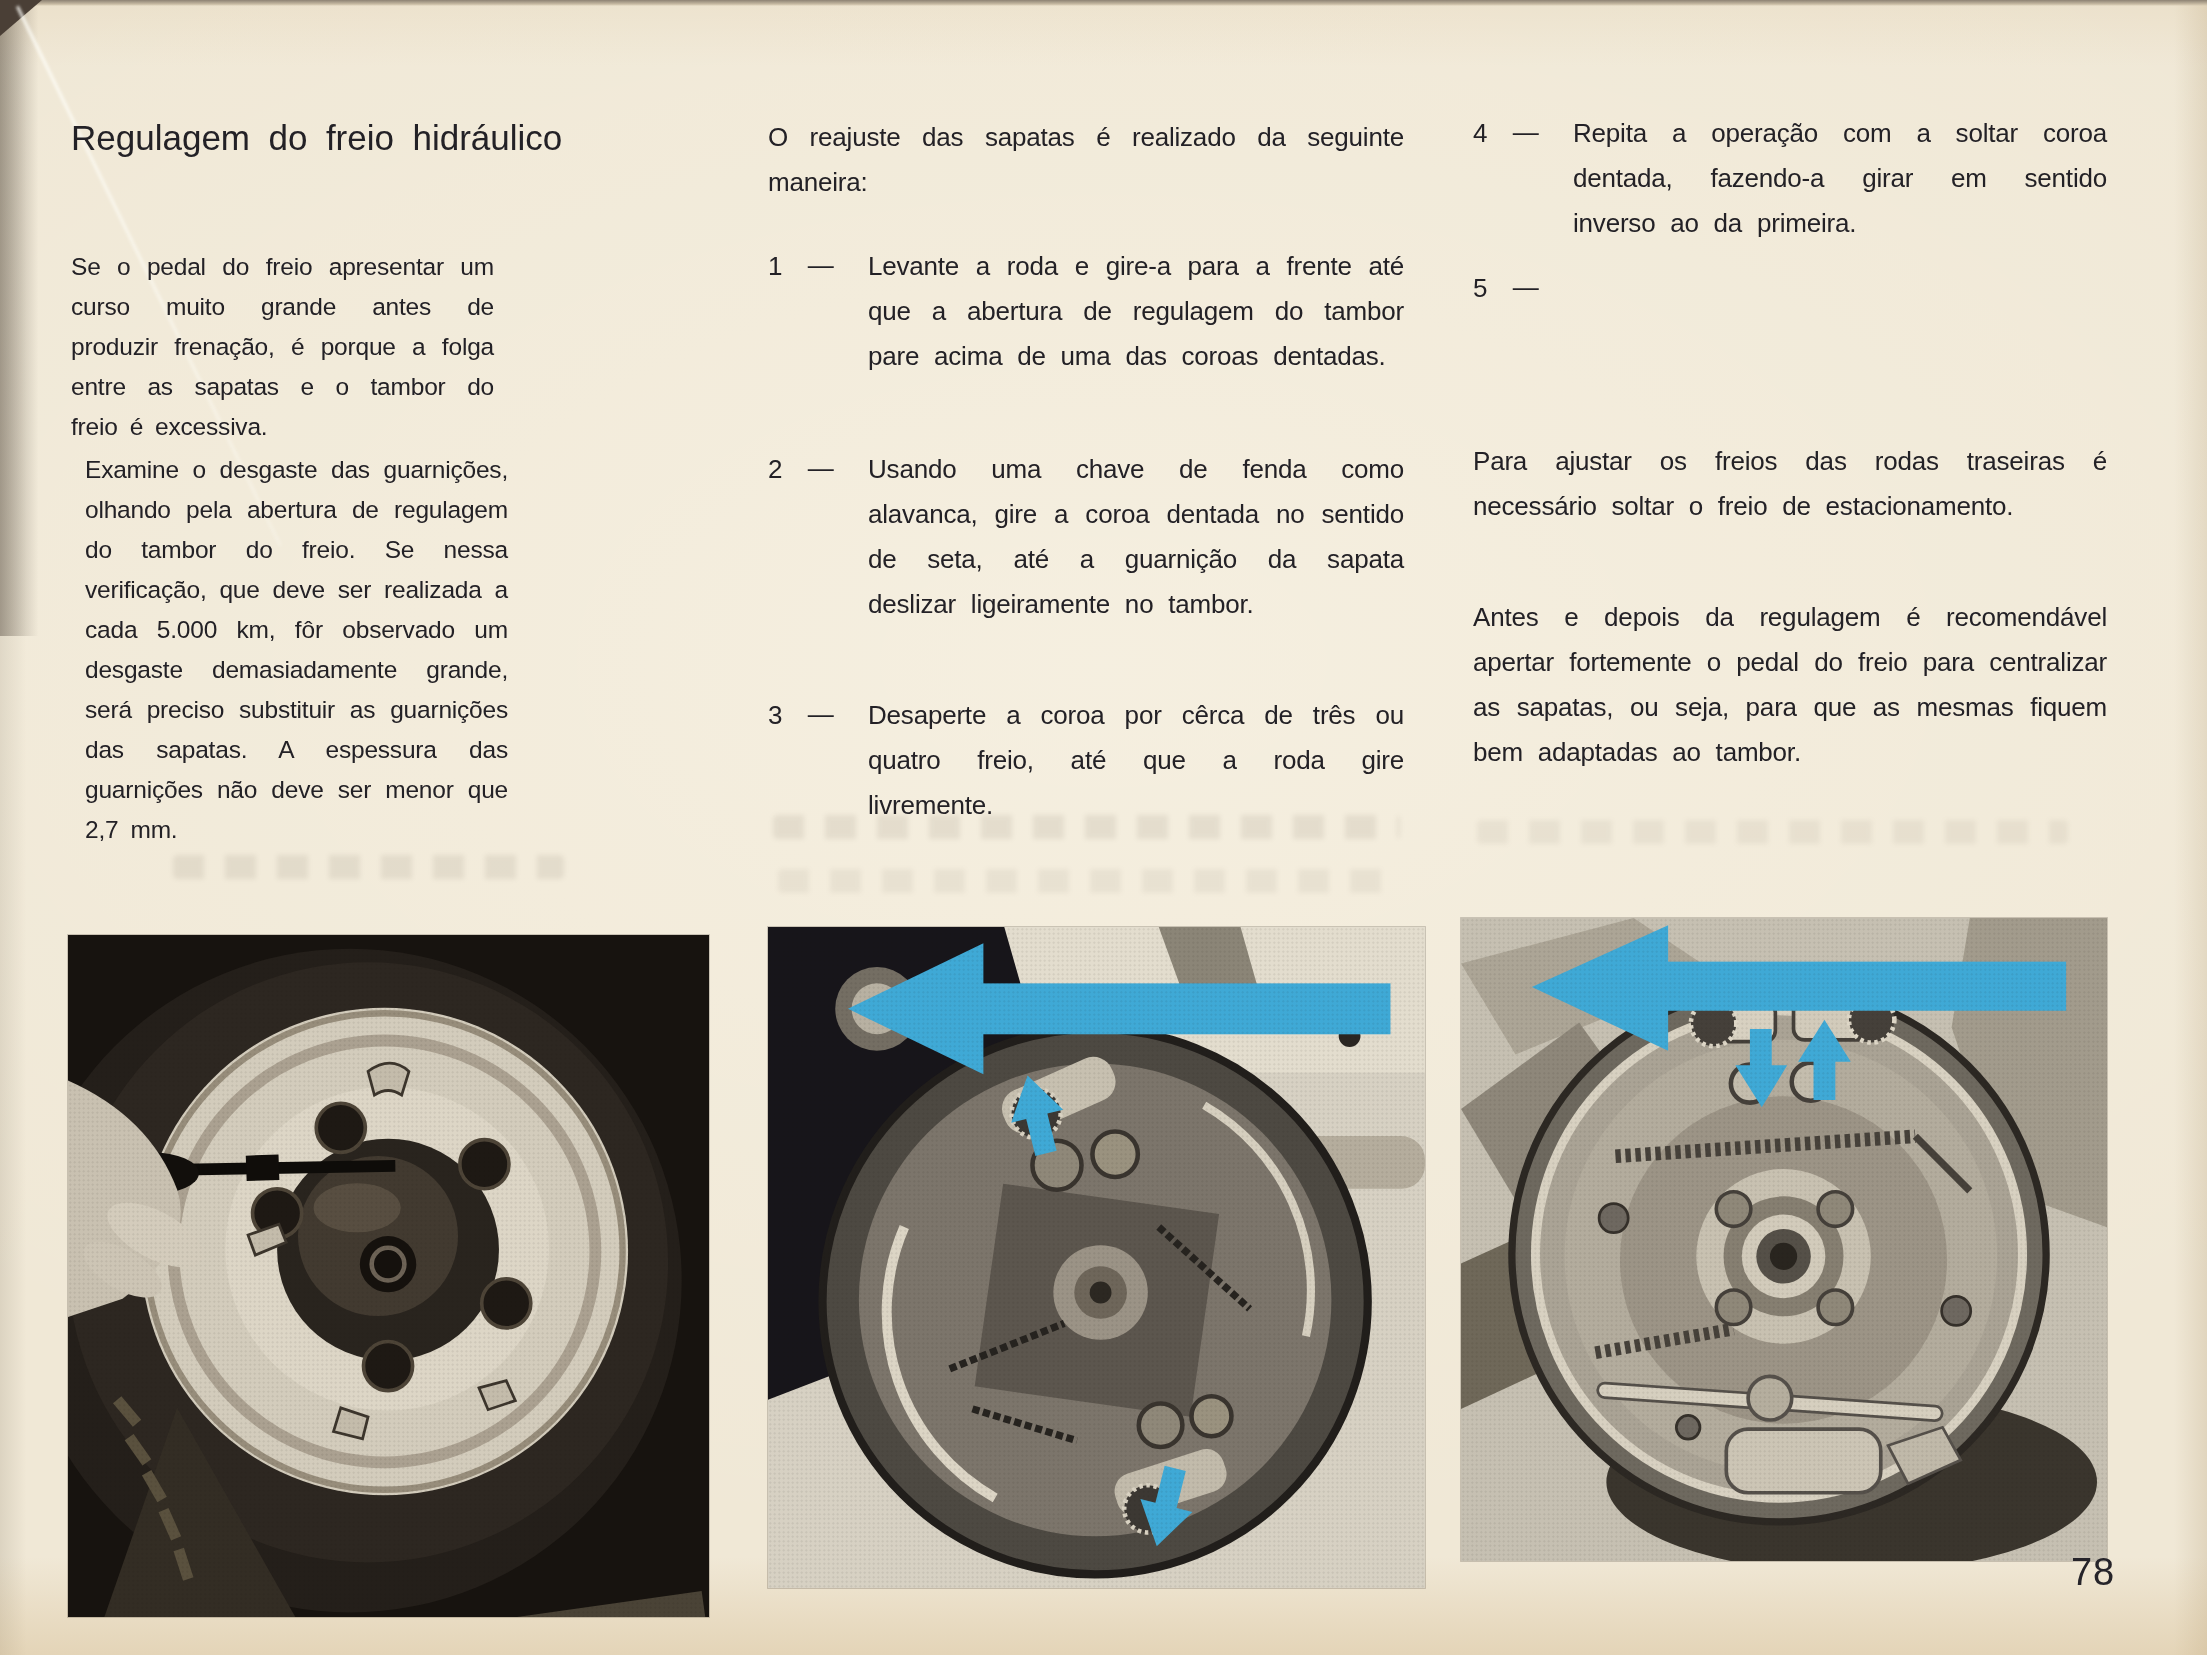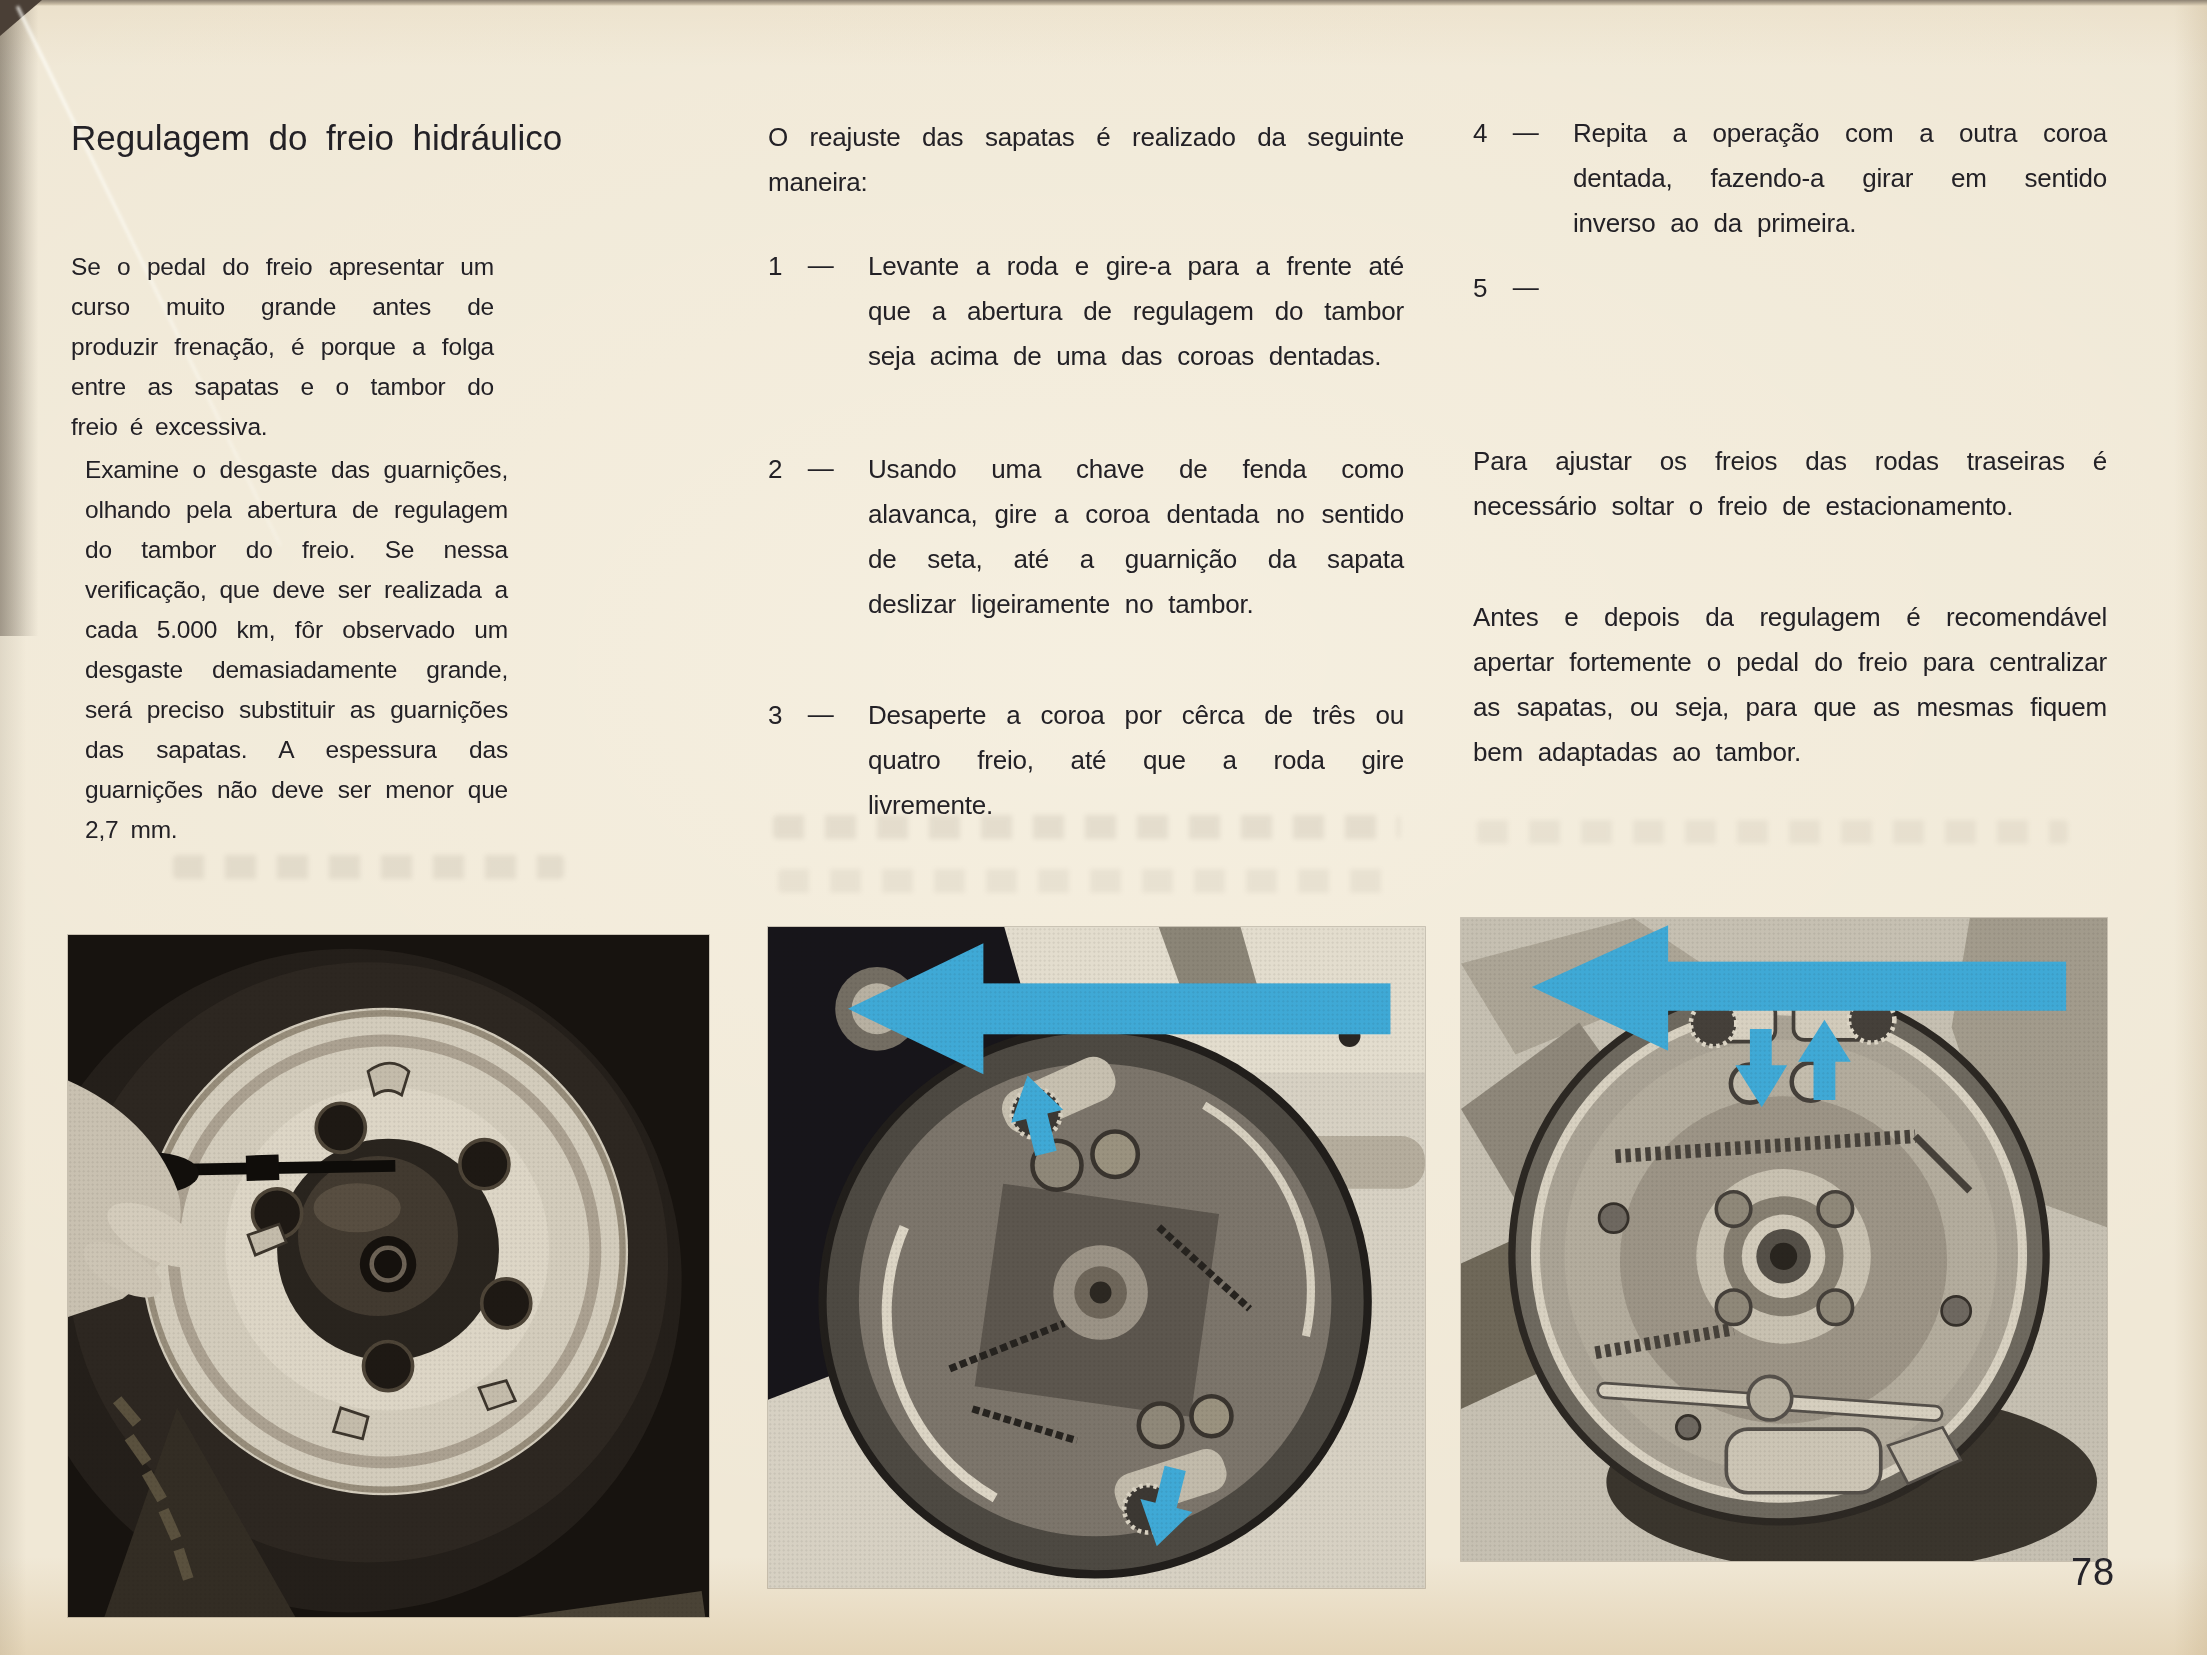--- a/index.html
+++ b/index.html
@@ -59,21 +59,21 @@
 <div class="tblock col1 last-left" style="left:71px;top:247px;">Se o pedal do freio apresentar um curso muito grande antes de produzir frenação, é porque a folga entre as sapatas e o tambor do freio é excessiva.</div>
 <div class="tblock col1 last-left" style="left:85px;top:450px;">Examine o desgaste das guarnições, olhando pela abertura de regulagem do tambor do freio. Se nessa verificação, que deve ser realizada a cada 5.000 km, fôr observado um desgaste demasiadamente grande, será preciso substituir as guarnições das sapatas. A espessura das guarnições não deve ser menor que 2,7 mm.</div>
 
 <div class="tblock colwide last-left" style="left:768px;top:115px;">O reajuste das sapatas é realizado da seguinte maneira:</div>
 
 <div class="tblock colwide item" style="left:768px;top:244px;">
   <span class="marker">
       <span>1</span>
       <span class="dash">—</span>
     </span>
-  <span class="item-text last-left">Levante a roda e gire-a para a frente até que a abertura de regulagem do tambor seja acima de uma das coroas dentadas.</span>
+  <span class="item-text last-left">Levante a roda e gire-a para a frente até que a abertura de regulagem do tambor pare acima de uma das coroas dentadas.</span>
 </div>
 <div class="tblock colwide item" style="left:768px;top:447px;">
   <span class="marker">
       <span>2</span>
       <span class="dash">—</span>
     </span>
   <span class="item-text last-left">Usando uma chave de fenda como alavanca, gire a coroa dentada no sentido de seta, até a guarnição da sapata deslizar ligeiramente no tambor.</span>
 </div>
 <div class="tblock colwide item" style="left:768px;top:693px;">
   <span class="marker">
@@ -81,21 +81,21 @@
       <span class="dash">—</span>
     </span>
   <span class="item-text last-left">Desaperte a coroa por cêrca de três ou quatro freio, até que a roda gire livremente.</span>
 </div>
 
 <div class="tblock colwide item" style="left:1473px;top:111px;width:634px;">
   <span class="marker">
       <span>4</span>
       <span class="dash">—</span>
     </span>
-  <span class="item-text last-left">Repita a operação com a outra coroa dentada, fazendo-a girar em sentido inverso ao da primeira.</span>
+  <span class="item-text last-left">Repita a operação com a soltar coroa dentada, fazendo-a girar em sentido inverso ao da primeira.</span>
 </div>
 <div class="tblock colwide item" style="left:1473px;top:266px;width:634px;">
   <span class="marker">
       <span>5</span>
       <span class="dash">—</span>
     </span>
 </div>
 <div class="tblock colwide last-left" style="left:1473px;top:439px;width:634px;">Para ajustar os freios das rodas traseiras é necessário soltar o freio de estacionamento.</div>
 <div class="tblock colwide last-left" style="left:1473px;top:595px;width:634px;">Antes e depois da regulagem é recomendável apertar fortemente o pedal do freio para centralizar as sapatas, ou seja, para que as mesmas fiquem bem adaptadas ao tambor.</div>
 

